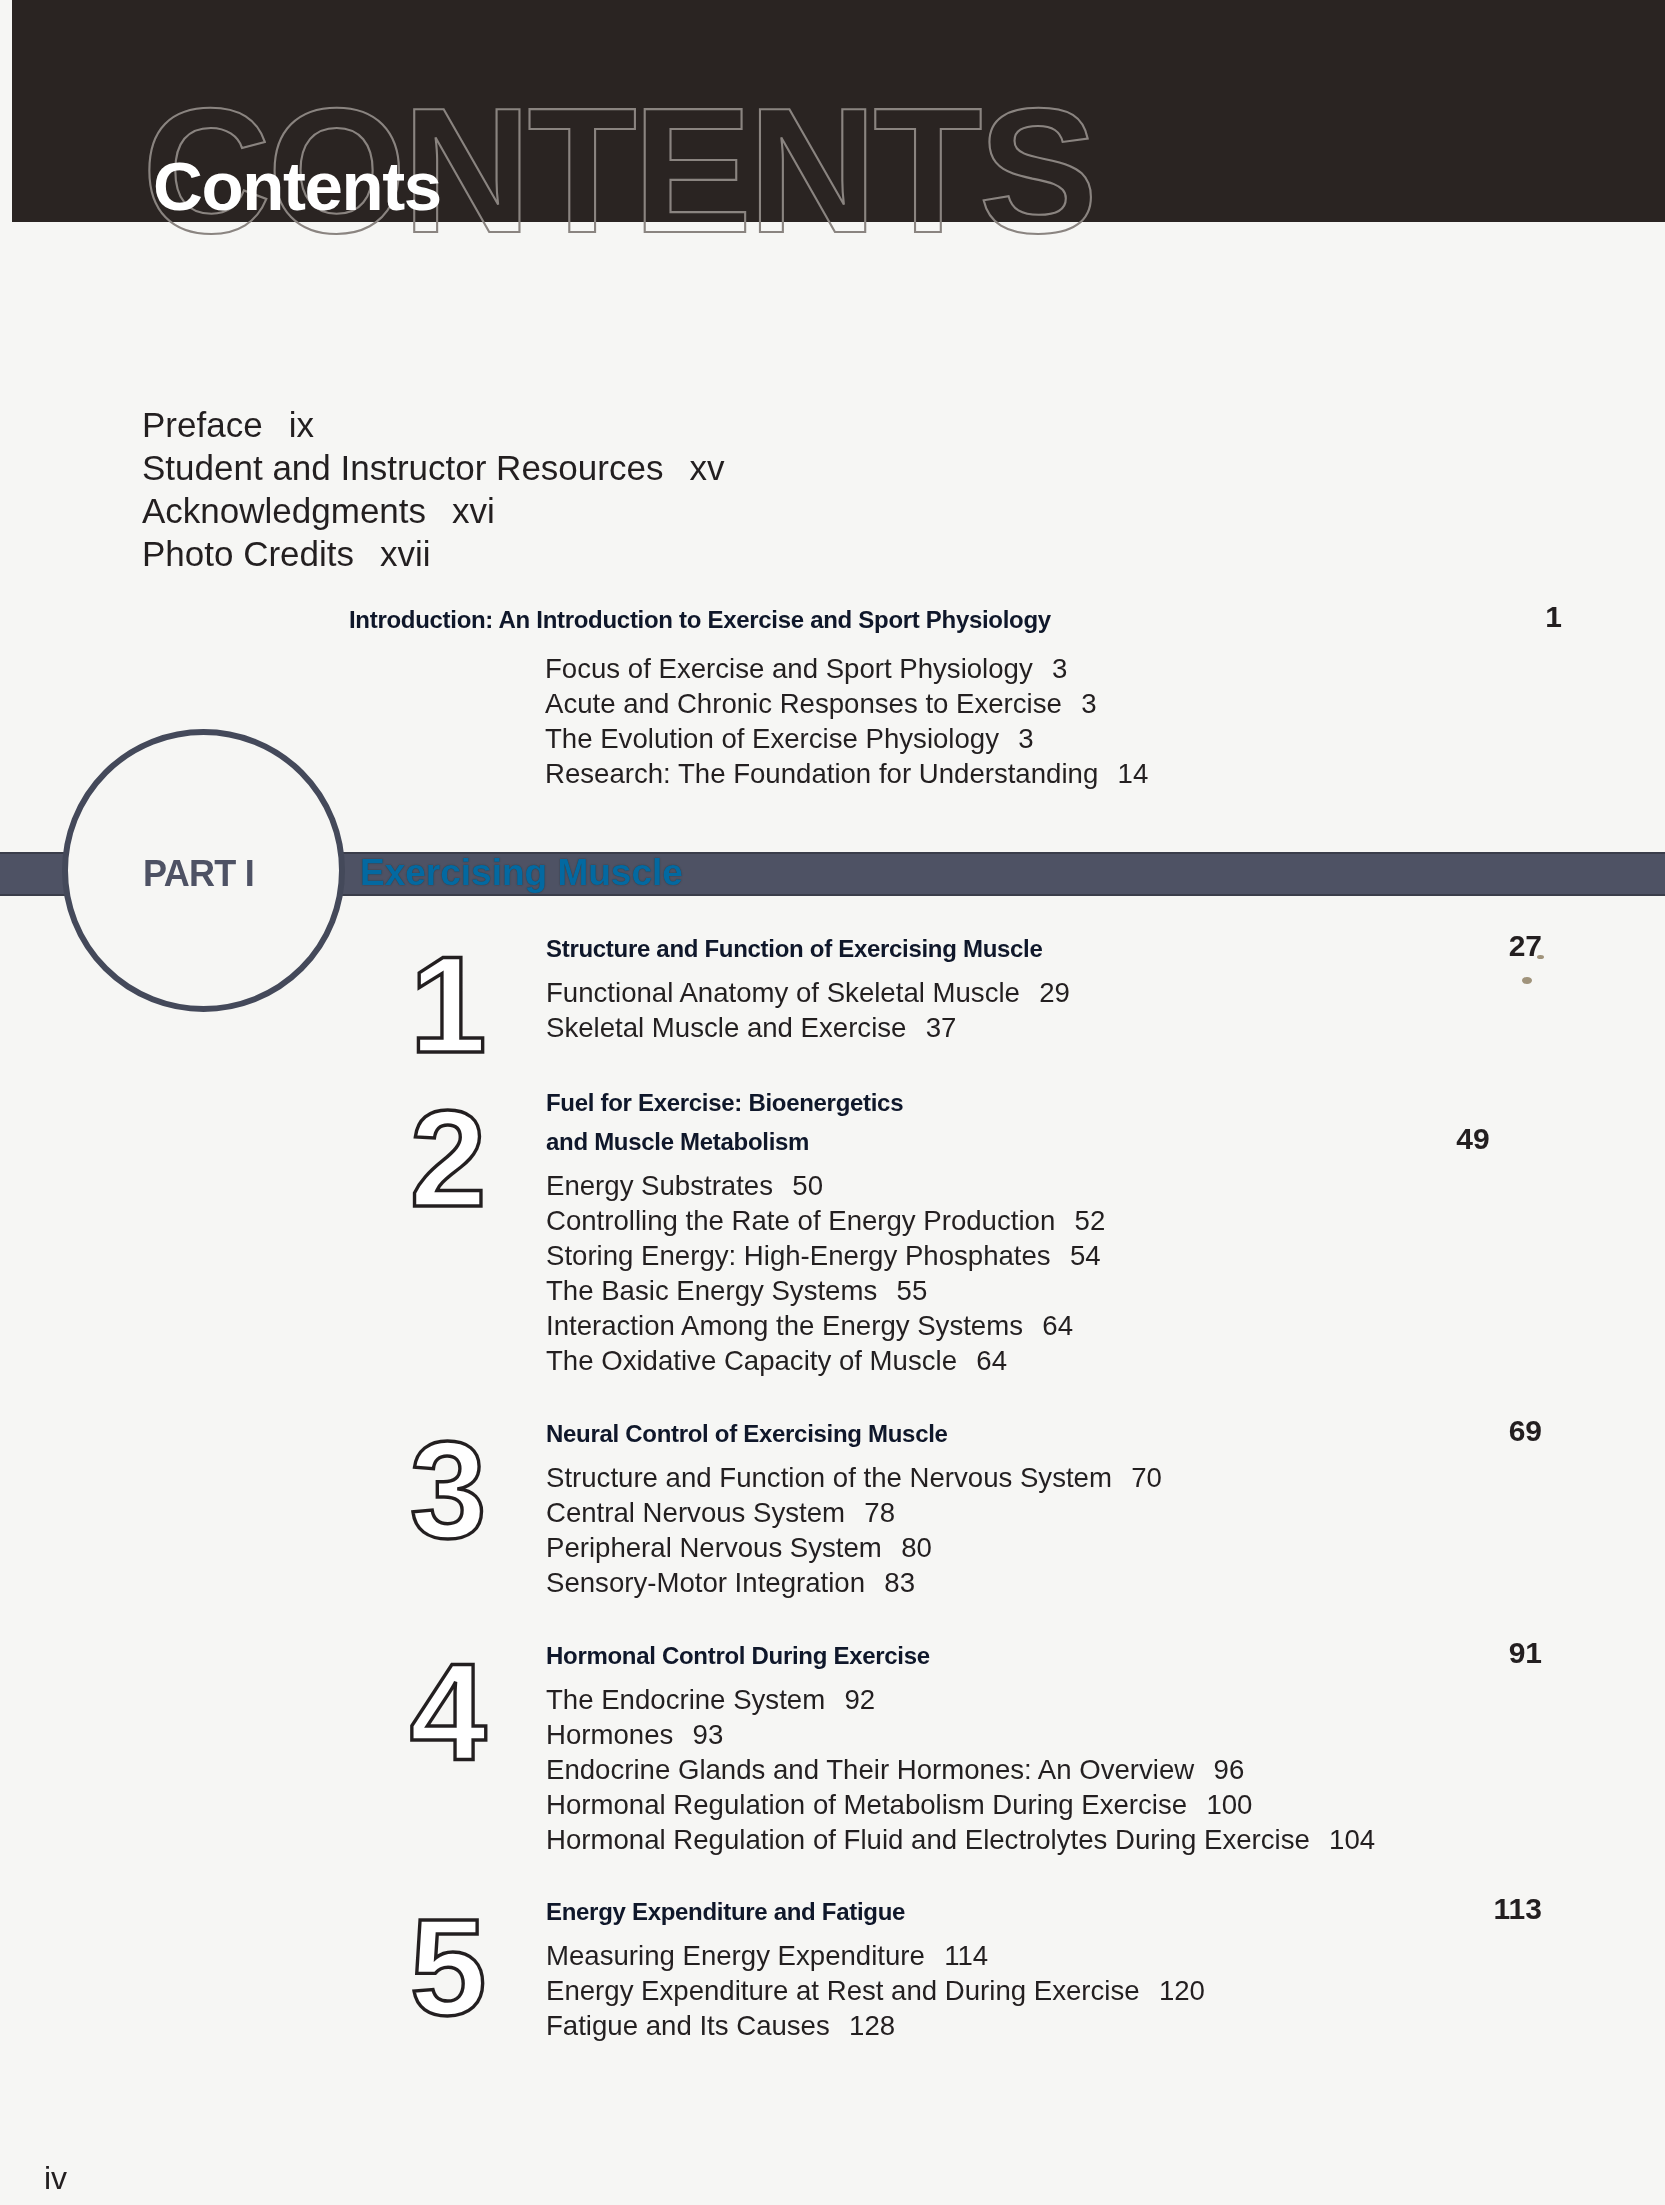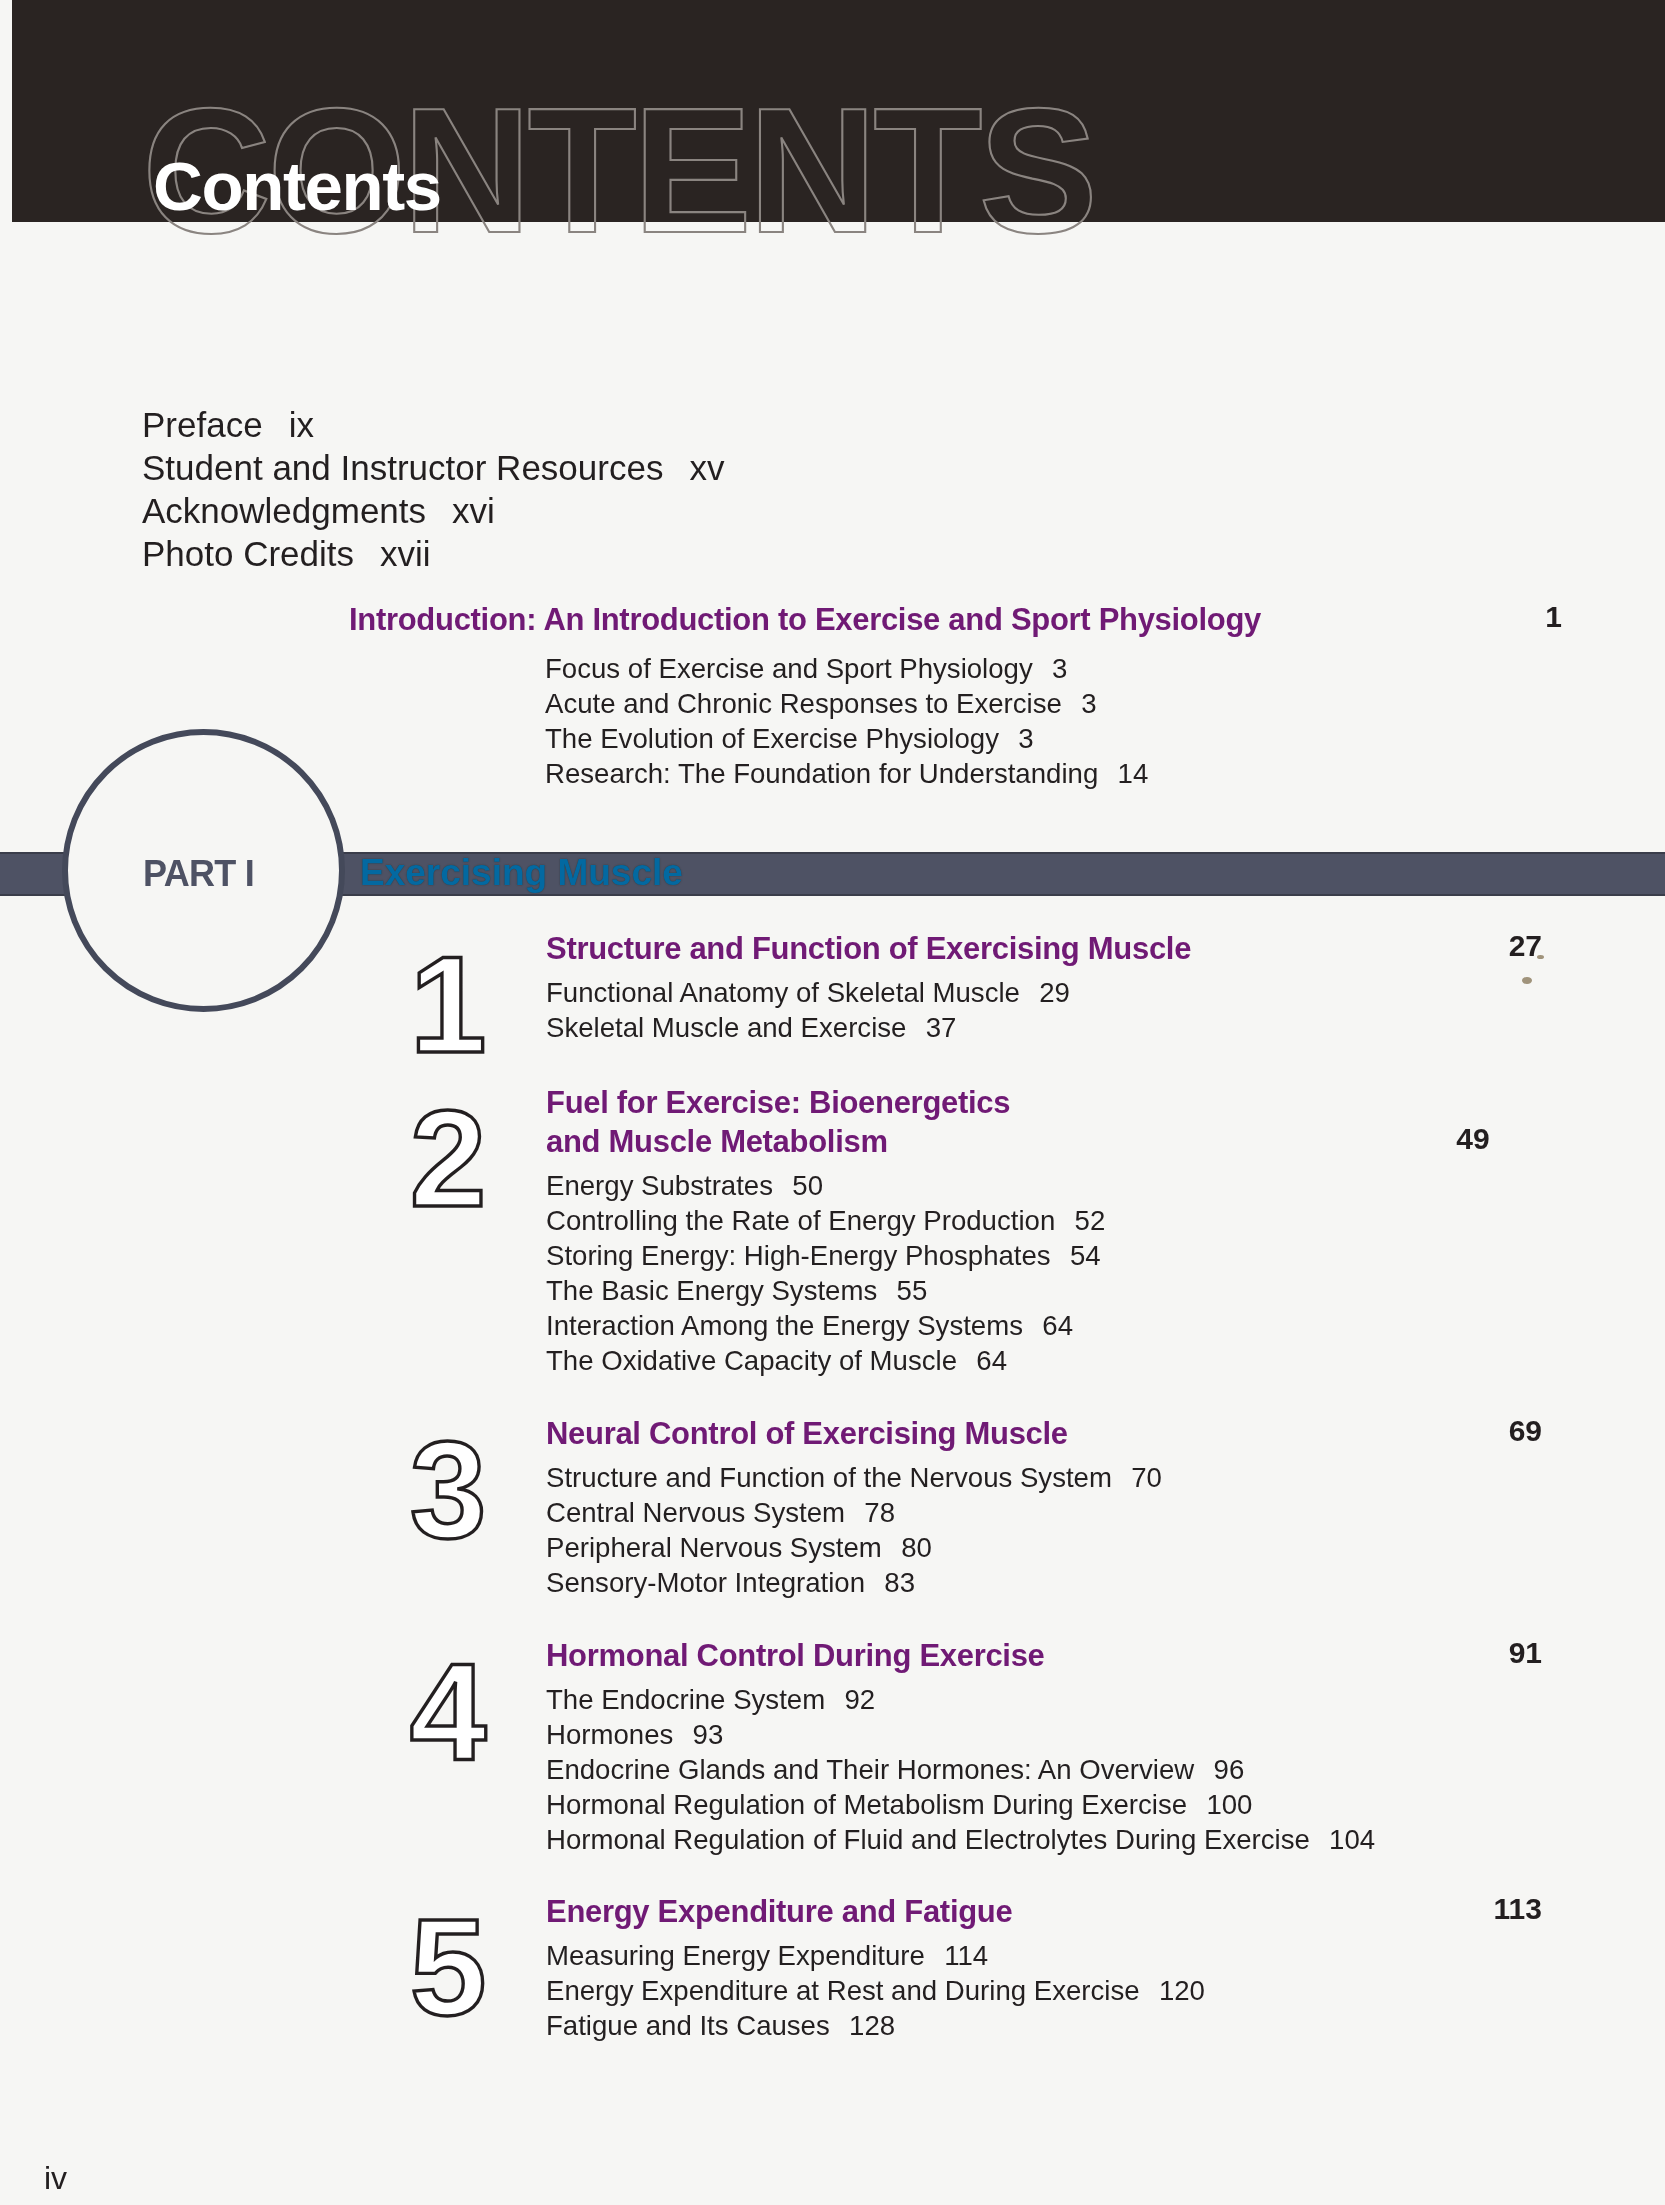--- a/index.html
+++ b/index.html
@@ -22,21 +22,21 @@
   .header-title {
     position:absolute; left:141px; top:152px;
     font-weight:700; font-size:69px; color:#ffffff; line-height:1;
     letter-spacing:-1.4px;
   }
   .front-matter { position:absolute; left:142px; top:403px; }
   .fm-item { font-size:35px; line-height:43px; color:#231f20; white-space:nowrap; }
   .fm-item .pg { margin-left:26px; }
 
   .chapter-title {
-    font-weight:700; font-size:31px; color:#701a75; line-height:39px;
+    font-weight:700; font-size:24px; color:#0f172a; line-height:39px;
     letter-spacing:-0.3px;
   }
   .chapter-page {
     position:absolute; font-weight:700; font-size:30px; color:#231f20;
     text-align:right; width:138px; right:124px;
   }
   .section { font-size:27.6px; line-height:35px; color:#231f20; white-space:nowrap; }
   .section .pg { margin-left:19.3px; }
 
   .intro { position:absolute; left:349px; top:600px; width:1213px; }

